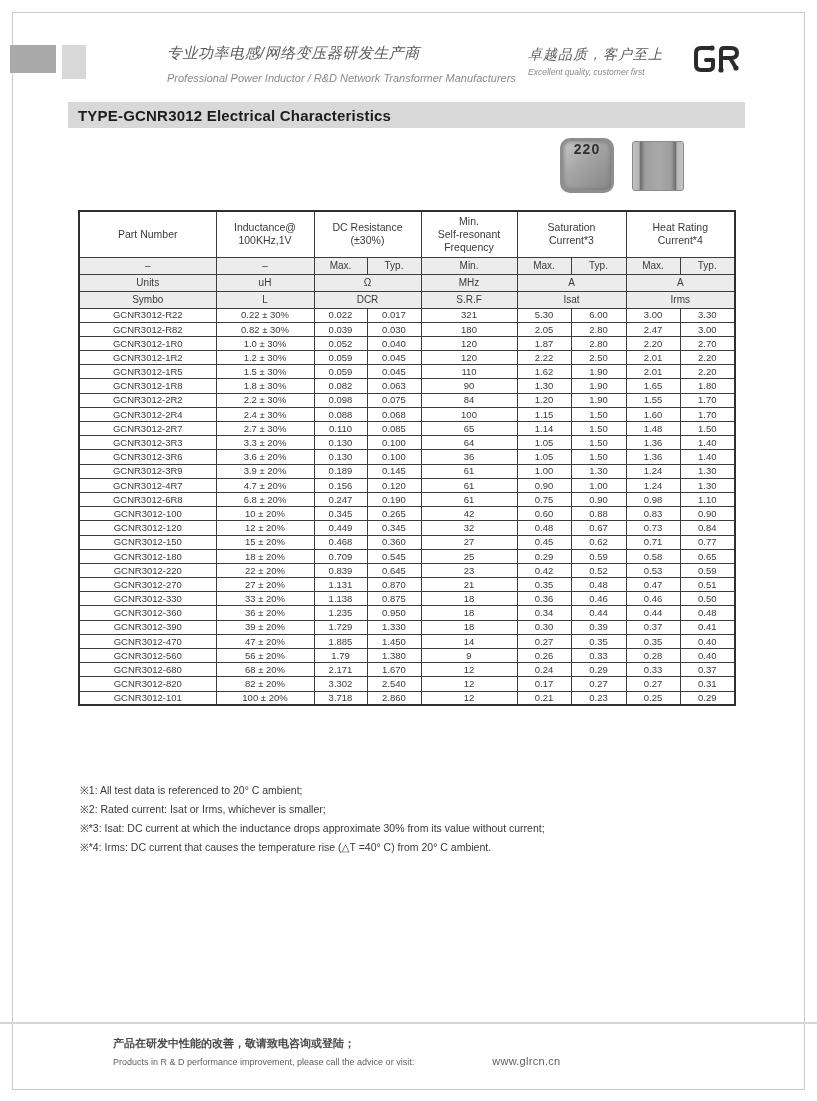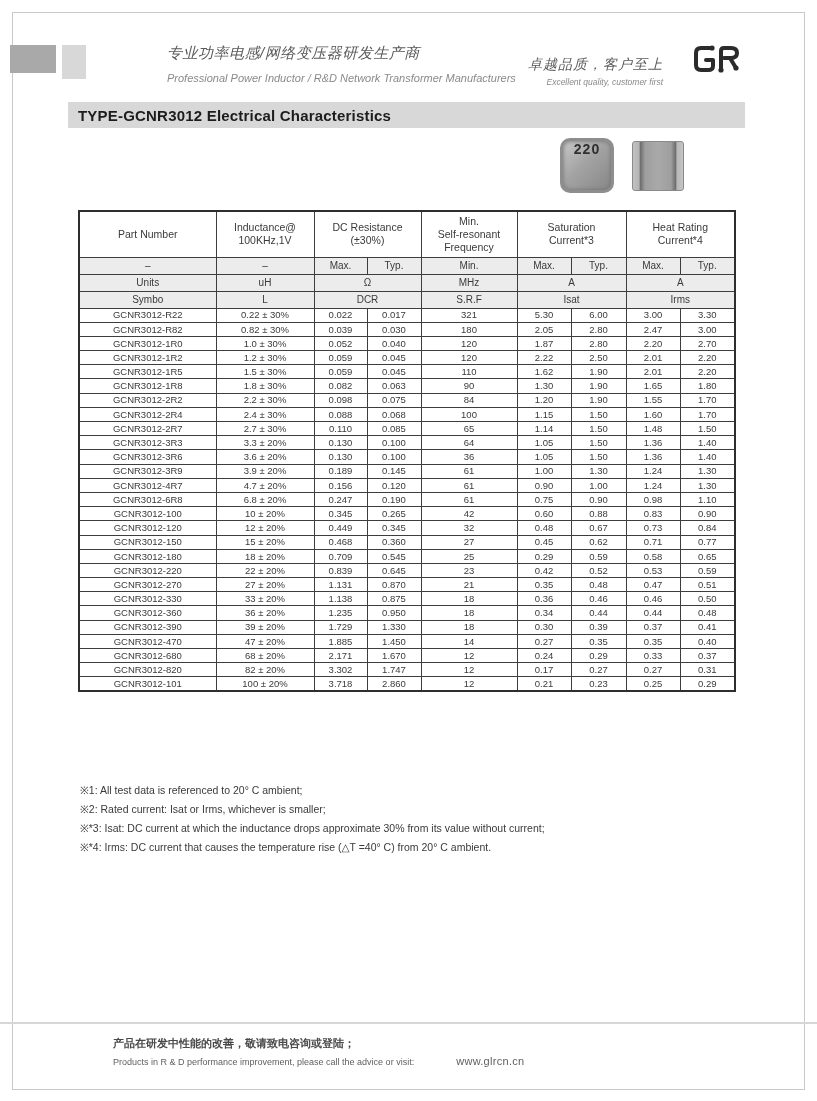--- a/index.html
+++ b/index.html
@@ -11,21 +11,21 @@
   .frame {
     position:absolute; left:12px; top:12px; width:793px; height:1078px;
     border:1px solid #c9c9c9;
   }
   
   .block-dark { position:absolute; left:10px; top:45px; width:46px; height:28px; background:#a9a9a9; }
   .block-light { position:absolute; left:62px; top:45px; width:24px; height:34px; background:#d8d8d8; }
   .company { position:absolute; left:167px; top:44px; }
   .company-cn { font-size:15px; font-style:italic; color:#5a5a5a; letter-spacing:0.5px; }
   .company-en { font-size:11px; font-style:italic; color:#8a8a8a; margin-top:9px; }
-  .slogan { position:absolute; left:528px; top:56px;text-align:right; }
+  .slogan { position:absolute; left:528px; top:46px; }
   .slogan-cn { font-size:14px; font-style:italic; color:#5a5a5a; letter-spacing:1px; }
   .slogan-en { font-size:8.5px; font-style:italic; color:#8a8a8a; margin-top:3px; }
   .logo { position:absolute; left:690px; top:42px; }
   
   .title-bar {
     position:absolute; left:68px; top:102px; width:677px; height:26px;
     background:#d8d8d8; display:flex; align-items:center; padding-left:10px;
   }
   .title-bar span { font-size:15px; font-weight:bold; color:#1c1c1c; letter-spacing:0.2px; }
   
@@ -53,21 +53,21 @@
   .hrow3 td { height:17px; font-size:10px; background:#ececec; }
   .hrow4 td { height:17px; font-size:10px; background:#ececec; }
   .spec-table tbody td { height:14.2px; font-size:9.5px; line-height:1; background:#ffffff; }
   
   .notes { position:absolute; left:80px; top:783px; font-size:10.5px; color:#3a3a3a; }
   .notes div { margin-bottom:5px; }
   
   .footer-divider { position:absolute; left:0; top:1022px; width:817px; height:2px; background:#d6d6d6; }
   .footer { position:absolute; left:113px; top:1036px; }
   .footer-cn { font-size:11px; font-weight:bold; color:#4a4a4a; }
-  .footer-en-line { margin-top:4px; font-size:9px; color:#5f5f5f; display:flex; align-items:baseline; }
+  .footer-en-line { margin-top:4px; font-size:9px; color:#5f5f5f; display:flex; align-items:baseline;gap:36px; }
   .footer-url { margin-left:42px; font-size:11px; color:#5f5f5f; letter-spacing:0.3px; }
 </style>
 </head>
 <body>
 
 <div class="page">
   <div class="frame"></div>
 
   <div class="block-dark"></div>
   <div class="block-light"></div>
@@ -419,35 +419,46 @@
           <td>47 ± 20%</td>
           <td>1.885</td>
           <td>1.450</td>
           <td>14</td>
           <td>0.27</td>
           <td>0.35</td>
           <td>0.35</td>
           <td>0.40</td>
         </tr>
         <tr>
+          <td>GCNR3012-560</td>
+          <td>56 ± 20%</td>
+          <td>1.79</td>
+          <td>1.380</td>
+          <td>9</td>
+          <td>0.26</td>
+          <td>0.33</td>
+          <td>0.28</td>
+          <td>0.40</td>
+        </tr>
+        <tr>
           <td>GCNR3012-680</td>
           <td>68 ± 20%</td>
           <td>2.171</td>
           <td>1.670</td>
           <td>12</td>
           <td>0.24</td>
           <td>0.29</td>
           <td>0.33</td>
           <td>0.37</td>
         </tr>
         <tr>
           <td>GCNR3012-820</td>
           <td>82 ± 20%</td>
           <td>3.302</td>
-          <td>1.747</td>
+          <td>2.540</td>
           <td>12</td>
           <td>0.17</td>
           <td>0.27</td>
           <td>0.27</td>
           <td>0.31</td>
         </tr>
         <tr>
           <td>GCNR3012-101</td>
           <td>100 ± 20%</td>
           <td>3.718</td>

